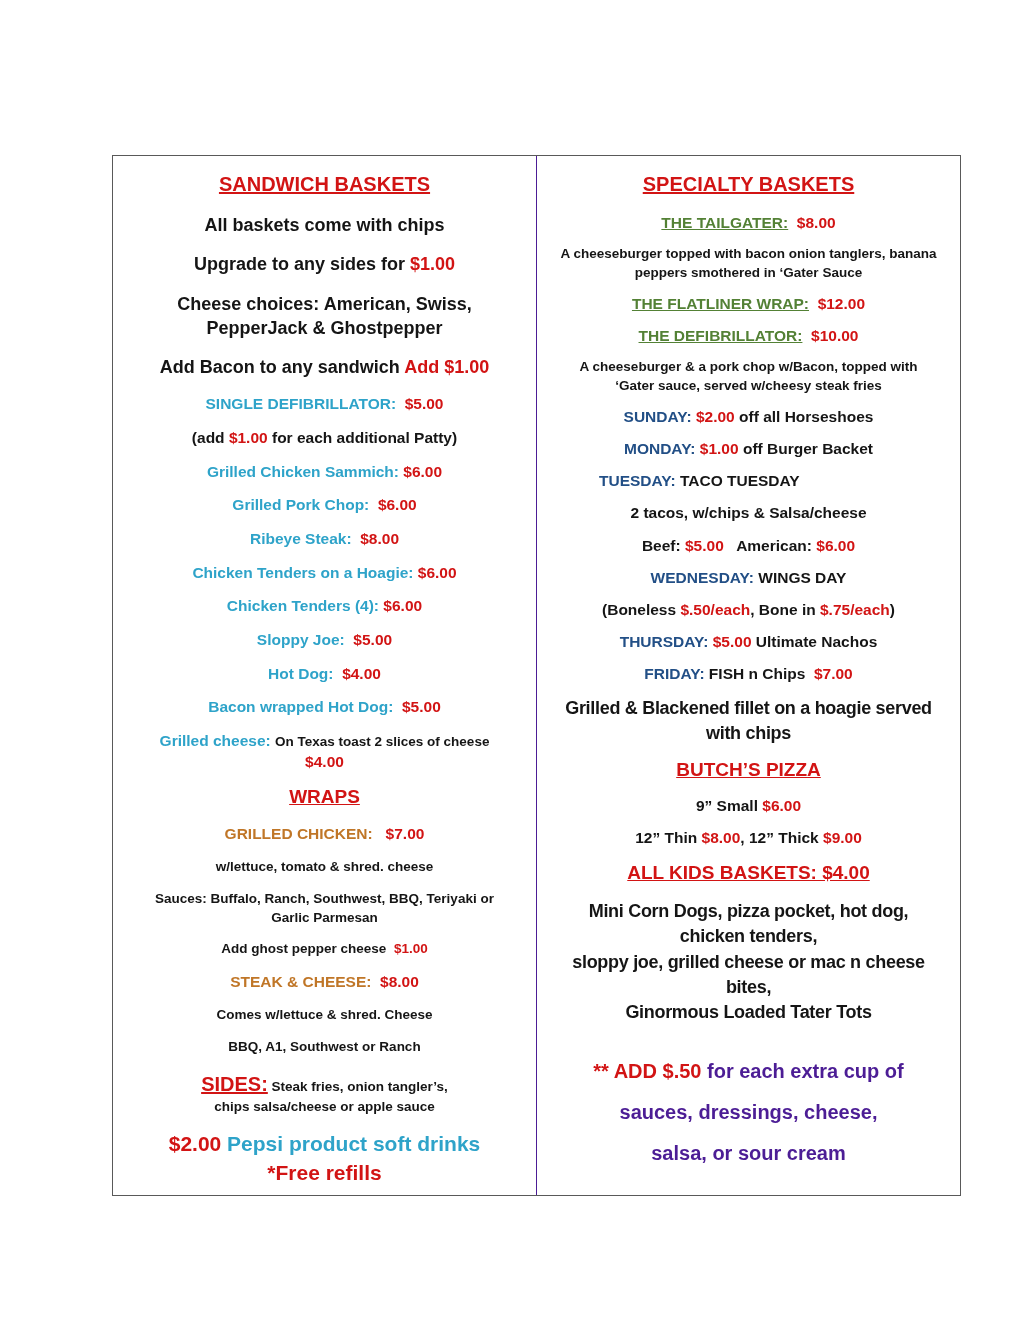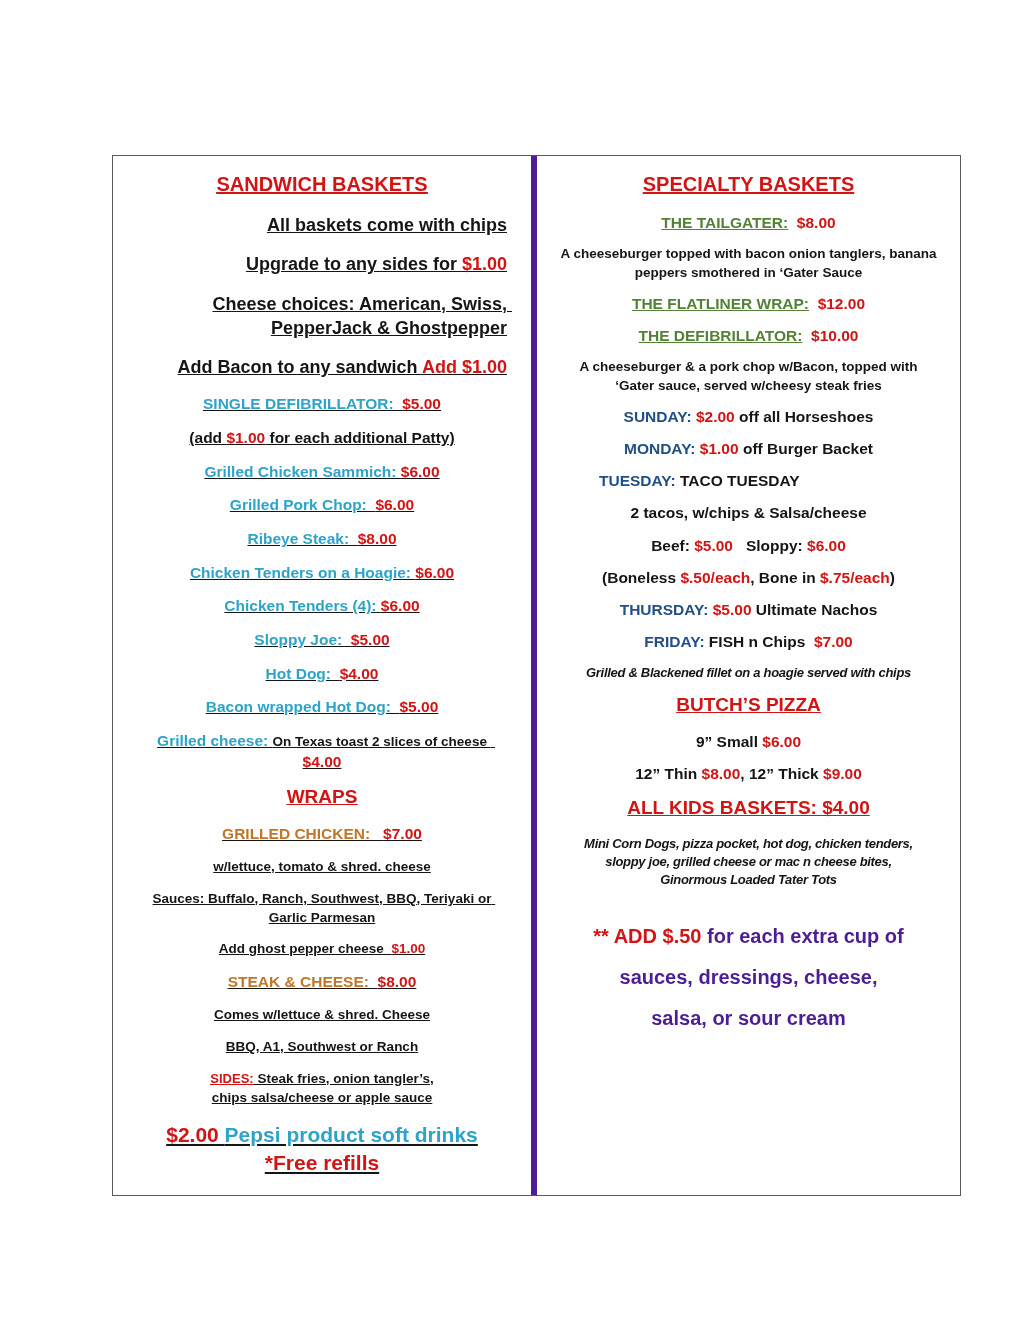--- a/index.html
+++ b/index.html
@@ -5,41 +5,41 @@
   html,body{margin:0;padding:0;background:#ffffff;}
   body{
     width:1024px;height:1326px;position:relative;
     font-family:"Liberation Sans",sans-serif;font-weight:bold;color:#151515;
   }
   .menu-table{
     position:absolute;left:112px;top:155px;width:849px;height:1041px;
     border:1px solid #595959;display:flex;background:#ffffff;box-sizing:border-box;
   }
   .col{box-sizing:border-box;overflow:hidden;text-align:center;height:100%;}
-  .col-left{width:424px;border-right:6px solid #4c1d95;padding:15px 24px 0 24px;text-decoration:underline;}
+  .col-left{width:424px;border-right:1px solid #4c1d95;padding:15px 24px 0 24px;}
   .col-right{width:423px;padding:15px 22px 0 22px;}
   .line{white-space:pre-wrap;line-height:1.3;}
   
   .c-red{color:#d21414;}
   .c-cyan{color:#2ea3c9;}
   .c-navy{color:#224f86;}
   .c-greendark{color:#538135;}
   .c-green{color:#4c1d95;}
   .c-orange{color:#c07627;}
   .c-black{color:#151515;}
   .u{text-decoration:underline;}
   
   .sz-xl{font-size:20px;margin-bottom:16px;}
-  .sz-lg{font-size:18px;margin-bottom:15px;line-height:1.35;text-align:right;}
+  .sz-lg{font-size:18px;margin-bottom:15px;line-height:1.35;}
   .sz-md{font-size:15.5px;margin-bottom:13.5px;}
   .sz-sm{font-size:13.5px;margin-bottom:13px;line-height:1.4;}
   .sz-h2{font-size:19px;margin-bottom:14px;}
   .sz-big{font-size:21px;line-height:1.38;margin-top:4px;}
-  .sz-md2{font-size:13px;}
-  .tight{font-size:13px;letter-spacing:-0.3px;font-style:italic;}
+  .sz-md2{font-size:20px;}
+  .tight{font-size:18px;letter-spacing:-0.3px;}
   .addon{font-size:20px;line-height:2.05;margin-top:26px;}
   .align-left{text-align:left;margin-left:40px;}
   .col-right .sz-md{margin-bottom:12px;}
   .col-right .sz-sm{margin-bottom:11px;}
 </style>
 </head>
 <body>
 
 <div class="menu-table">
   <div class="col col-left" id="col-left">
@@ -74,21 +74,22 @@
       <div class="line sz-xl"><span class="c-red u">SPECIALTY BASKETS</span></div>
       <div class="line sz-md"><span class="c-greendark u">THE TAILGATER:</span><span class="c-red">  $8.00</span></div>
       <div class="line sz-sm"><span class="c-black">A cheeseburger topped with bacon onion tanglers, banana peppers smothered in ‘Gater Sauce</span></div>
       <div class="line sz-md"><span class="c-greendark u">THE FLATLINER WRAP:</span><span class="c-red">  $12.00</span></div>
       <div class="line sz-md"><span class="c-greendark u">THE DEFIBRILLATOR:</span><span class="c-red">  $10.00</span></div>
       <div class="line sz-sm"><span class="c-black">A cheeseburger &amp; a pork chop w/Bacon, topped with ‘Gater sauce, served w/cheesy steak fries</span></div>
       <div class="line sz-md"><span class="c-navy">SUNDAY:</span><span class="c-red"> $2.00</span><span class="c-black"> off all Horseshoes</span></div>
       <div class="line sz-md"><span class="c-navy">MONDAY:</span><span class="c-red"> $1.00</span><span class="c-black"> off Burger Backet</span></div>
       <div class="line sz-md align-left"><span class="c-navy">TUESDAY:</span><span class="c-black"> TACO TUESDAY</span></div>
       <div class="line sz-md"><span class="c-black">2 tacos, w/chips &amp; Salsa/cheese</span></div>
-      <div class="line sz-md"><span class="c-black">Beef: </span><span class="c-red">$5.00</span><span class="c-black">   Sloppy: </span><span class="c-red">$6.00</span></div>
+      <div class="line sz-md"><span class="c-black">Beef: </span><span class="c-red">$5.00</span><span class="c-black">   American: </span><span class="c-red">$6.00</span></div>
+      <div class="line sz-md"><span class="c-navy">WEDNESDAY:</span><span class="c-black"> WINGS DAY</span></div>
       <div class="line sz-md"><span class="c-black">(Boneless </span><span class="c-red">$.50/each</span><span class="c-black">, Bone in </span><span class="c-red">$.75/each</span><span class="c-black">)</span></div>
       <div class="line sz-md"><span class="c-navy">THURSDAY:</span><span class="c-red"> $5.00</span><span class="c-black"> Ultimate Nachos</span></div>
       <div class="line sz-md"><span class="c-navy">FRIDAY:</span><span class="c-black"> FISH n Chips  </span><span class="c-red">$7.00</span></div>
       <div class="line sz-sm tight"><span class="c-black">Grilled &amp; Blackened fillet on a hoagie served with chips</span></div>
       <div class="line sz-h2"><span class="c-red u">BUTCH’S PIZZA</span></div>
       <div class="line sz-md"><span class="c-black">9” Small </span><span class="c-red">$6.00</span></div>
       <div class="line sz-md"><span class="c-black">12” Thin </span><span class="c-red">$8.00</span><span class="c-black">, 12” Thick </span><span class="c-red">$9.00</span></div>
       <div class="line sz-h2"><span class="c-red u">ALL KIDS BASKETS: $4.00</span></div>
       <div class="line sz-sm tight"><span class="c-black">Mini Corn Dogs, pizza pocket, hot dog, chicken tenders,</span><br><span class="c-black">sloppy joe, grilled cheese or mac n cheese bites,</span><br><span class="c-black">Ginormous Loaded Tater Tots</span></div>
       <div class="line sz-md addon"><span class="c-red">** ADD $.50</span><span class="c-green"> for each extra cup of</span><br><span class="c-green">sauces, dressings, cheese,</span><br><span class="c-green">salsa, or sour cream</span></div>

